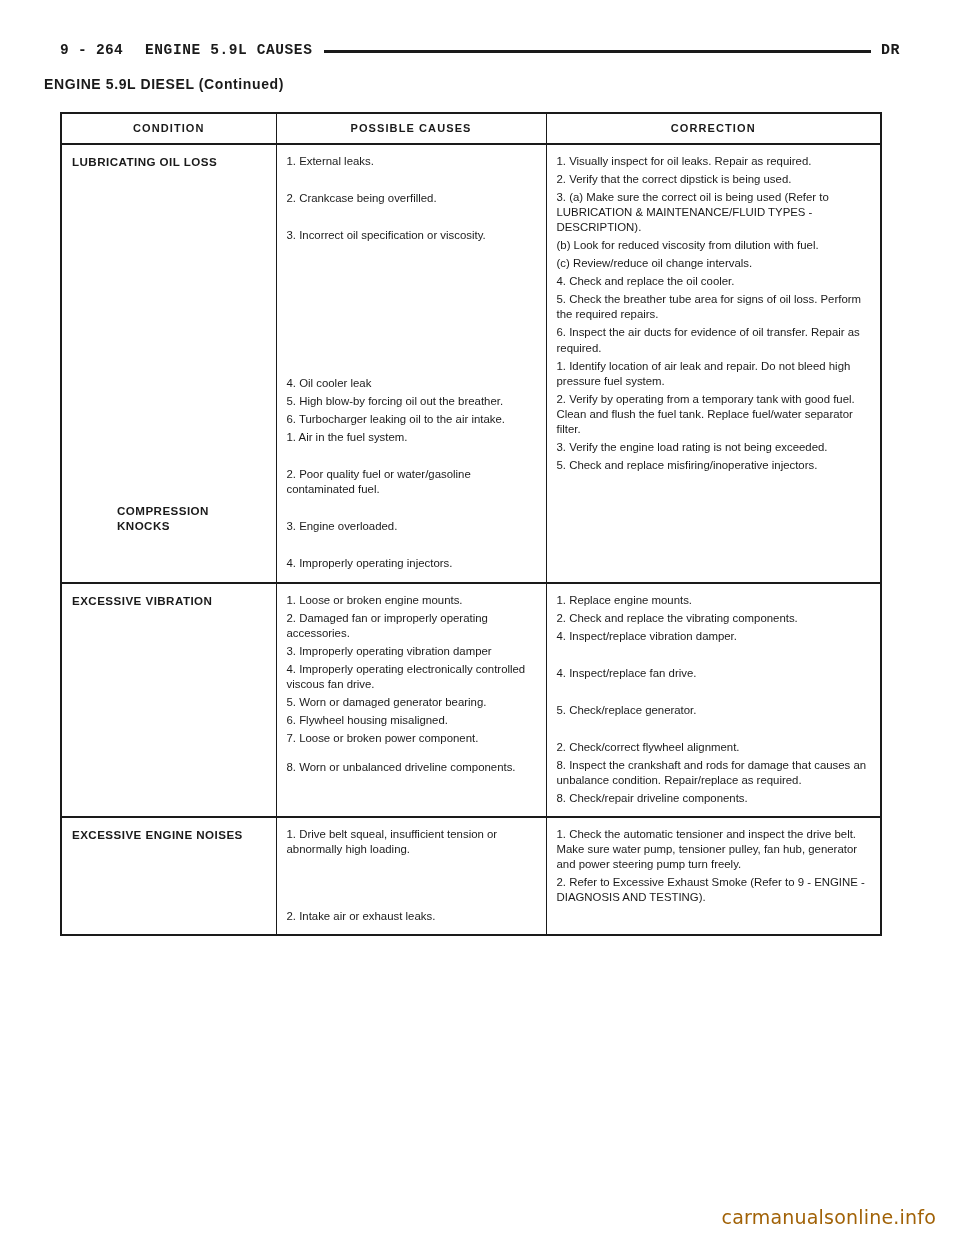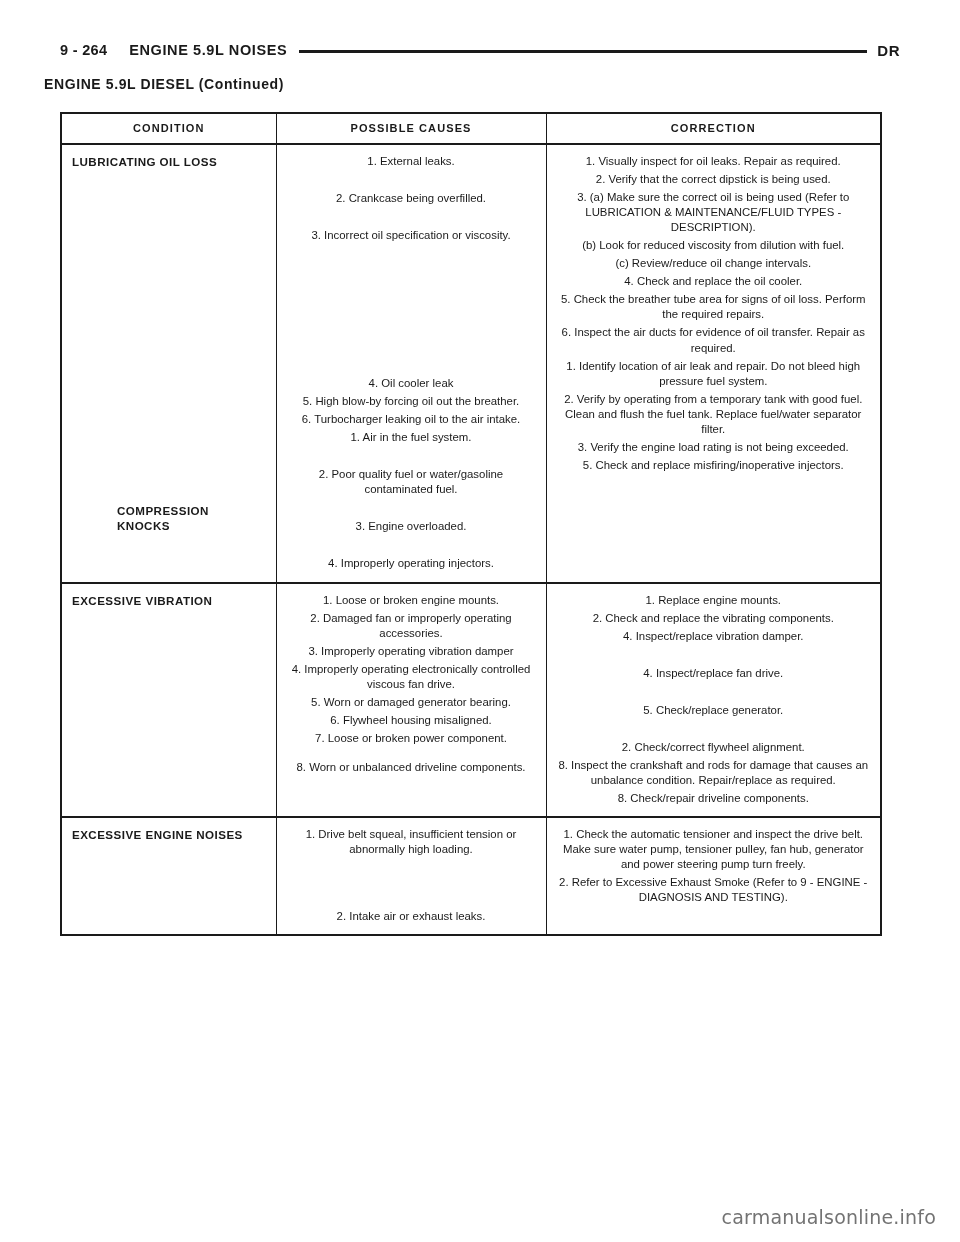--- a/index.html
+++ b/index.html
@@ -25,20 +25,21 @@
 
   
   .running-head {
     position: absolute;
     left: 60px;
     right: 60px;
     top: 38px;
     height: 24px;
     display: flex;
     align-items: center;
+    font-family: Liberation Mono, monospace;
   }
   .folio {
     font-size: 14.5px;
     font-weight: bold;
     letter-spacing: 0.3px;
     white-space: nowrap;
     margin-right: 22px;
   }
   .running-title {
     font-size: 14.5px;
@@ -128,47 +129,46 @@
   .cond-gap-1 { height: 333px; }
 
   ul.items {
     list-style: none;
     margin: 0;
     padding: 0;
   }
   ul.items li {
     margin: 0 0 0 0;
     padding: 0;
-    text-align: center;
   }
   ul.items li + li { margin-top: 6px; }
   ul.items li.gap-lg { margin-top: 14px; }
   ul.items li.gap-xl { margin-top: 22px; }
   ul.items li.gap-sm { margin-top: 3px; }
 
   
   .watermark {
     position: absolute;
     right: 24px;
     bottom: 14px;
     font-size: 19px;
-    color: #737373;
+    color: #a16207;
     letter-spacing: 0.2px;
     font-family: "DejaVu Sans", sans-serif;
     white-space: nowrap;
   }
 </style>
 </head>
 <body>
 
 <div class="page">
 
   <div class="running-head">
     <span class="folio">9 - 264</span>
-    <span class="running-title">ENGINE 5.9L NOISES</span>
+    <span class="running-title">ENGINE 5.9L CAUSES</span>
     <span class="rule"></span>
     <span class="brand-code">DR</span>
   </div>
 
   <div class="continued-head">ENGINE 5.9L DIESEL  (Continued)</div>
 
   <div class="tbl-wrap">
     <table class="diag">
       <colgroup>
         <col class="c1">

